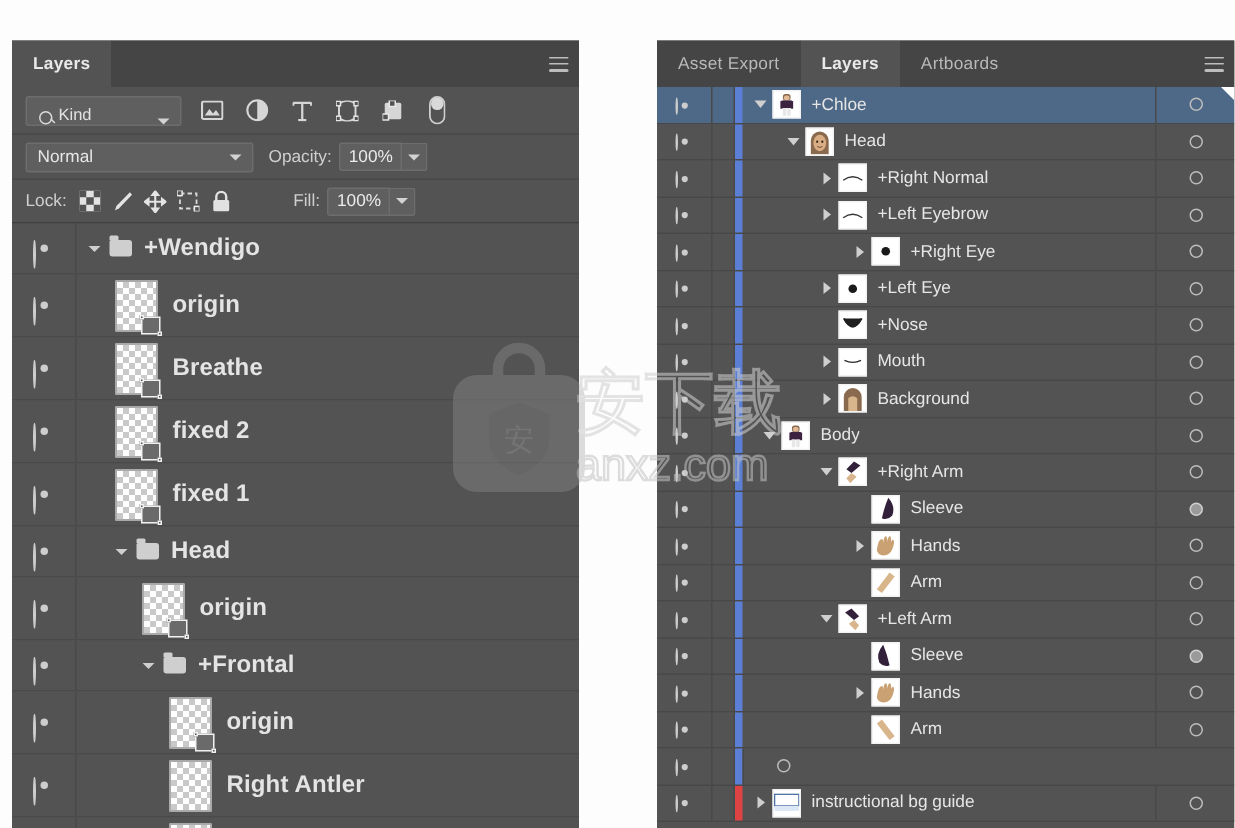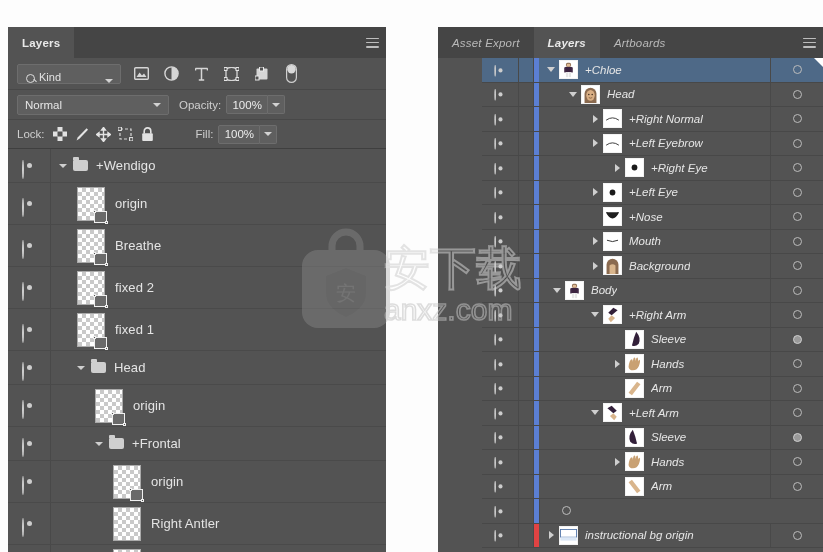--- a/index.html
+++ b/index.html
@@ -96,28 +96,28 @@
       linear-gradient(45deg,#c9c9c9 25%,transparent 25%,transparent 75%,#c9c9c9 75%);
     background-size:8px 8px;background-position:0 0,4px 4px;
   }
   .so-badge{
     position:absolute;right:-3px;bottom:-3px;width:13px;height:12px;border:1.3px solid #f0f0f0;
     box-sizing:border-box;background:#6a6a6a;
   }
   .so-badge:before,.so-badge:after{content:"";position:absolute;width:3px;height:3px;border:1px solid #f0f0f0;box-sizing:border-box;background:#535353;}
   .so-badge:before{left:-2px;top:-2px;}
   .so-badge:after{right:-2px;bottom:-2px;}
-  .ps-name{color:#e4e4e4;font-size:13px;letter-spacing:.1px;}
+  .ps-name{color:#e4e4e4;font-size:16px;letter-spacing:.1px;font-weight:bold;}
   .indent-content{display:flex;align-items:center;height:100%;}
 
   
-  #right-panel{left:438px;top:27px;width:385px;height:525px;background:#535353;font-style:italic;}
+  #right-panel{left:438px;top:27px;width:385px;height:525px;background:#535353;}
   .ai-row{
     height:24.5px;display:flex;align-items:center;background:#535353;
-    border-bottom:1px solid #484848;box-sizing:border-box;position:relative;font-size:11.5px;margin-left:44px;
+    border-bottom:1px solid #484848;box-sizing:border-box;position:relative;font-size:11.5px;
   }
   .ai-row.selected{background:#4e6987;}
   .ai-eye{width:36px;min-width:36px;display:flex;align-items:center;justify-content:center;
           height:100%;border-right:1px solid #494949;}
   .ai-eye .eye{transform:scale(.82);}
   .ai-lockcell{width:14px;min-width:14px;height:100%;border-right:1px solid #494949;}
   .ai-colorbar{width:5px;min-width:5px;height:100%;}
   .ai-main{flex:1;display:flex;align-items:center;height:100%;overflow:hidden;padding-left:4px;box-sizing:border-box;}
   .ai-disc{width:16px;min-width:16px;display:flex;align-items:center;justify-content:center;color:#d3d3d3;}
   .chev-r{width:0;height:0;border-top:4px solid transparent;border-bottom:4px solid transparent;border-left:5px solid #cfcfcf;}
@@ -816,21 +816,21 @@
           <span class="ai-disc">
             <span class="chev-r"></span>
           </span>
           <span class="ai-thumb">
             <svg viewBox="0 0 20 20" preserveAspectRatio="none">
               <rect width="20" height="20" fill="#fff"></rect>
               <rect x="0.5" y="3" width="19" height="9" fill="#fff" stroke="#4a6fa5" stroke-width="1"></rect>
               <rect x="0.5" y="12" width="19" height="4" fill="#dbe7f5"></rect>
             </svg>
           </span>
-          <span class="ai-name">instructional bg origin</span>
+          <span class="ai-name">instructional bg guide</span>
         </div>
         <div class="ai-target">
           <span class="tgt"></span>
         </div>
       </div>
     </div>
 </div>
 
 <div id="wm-band"></div>
 

